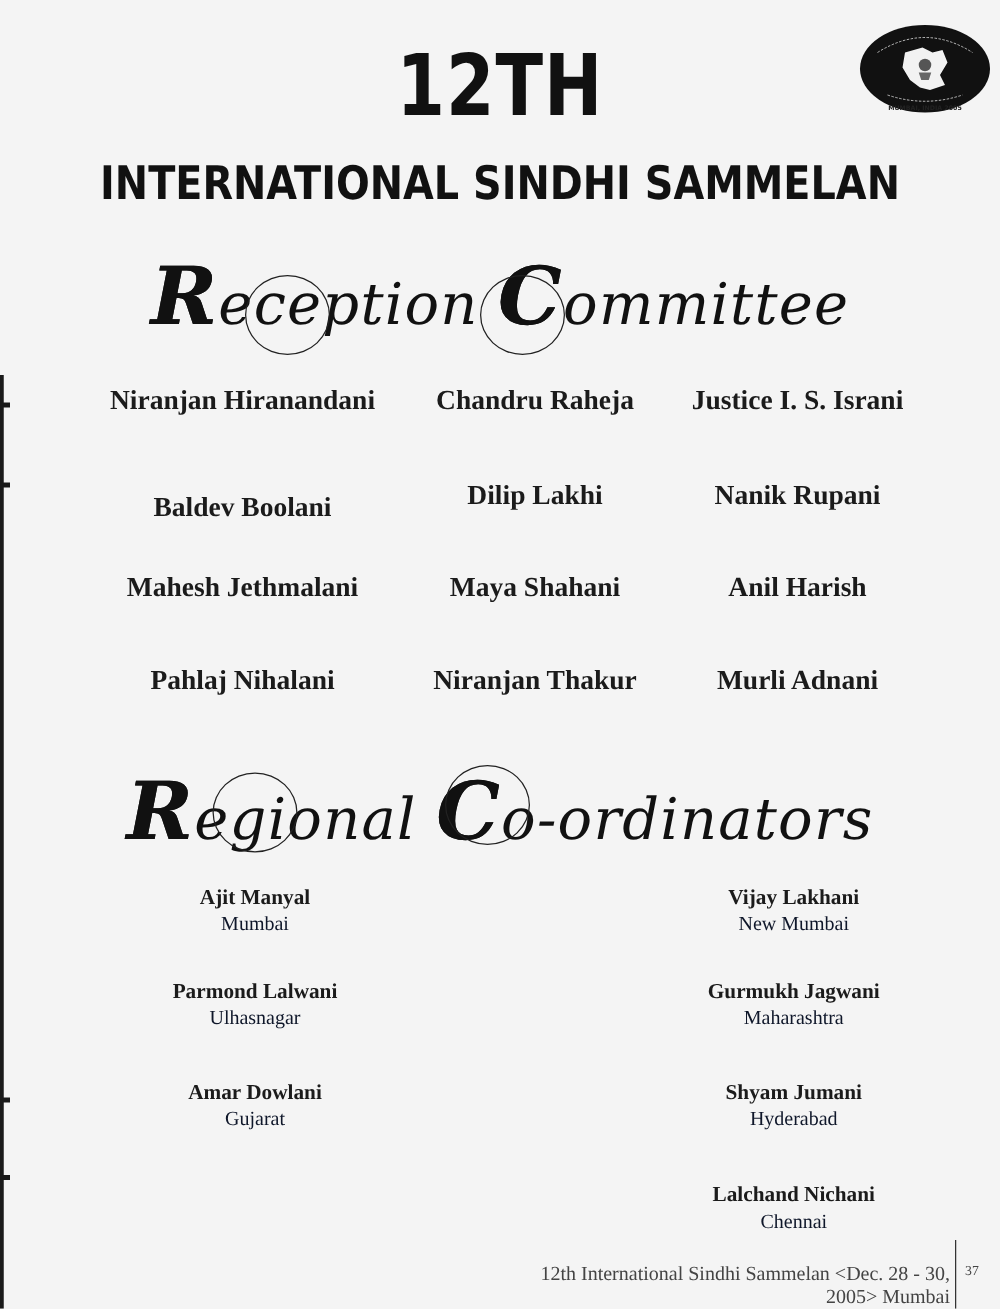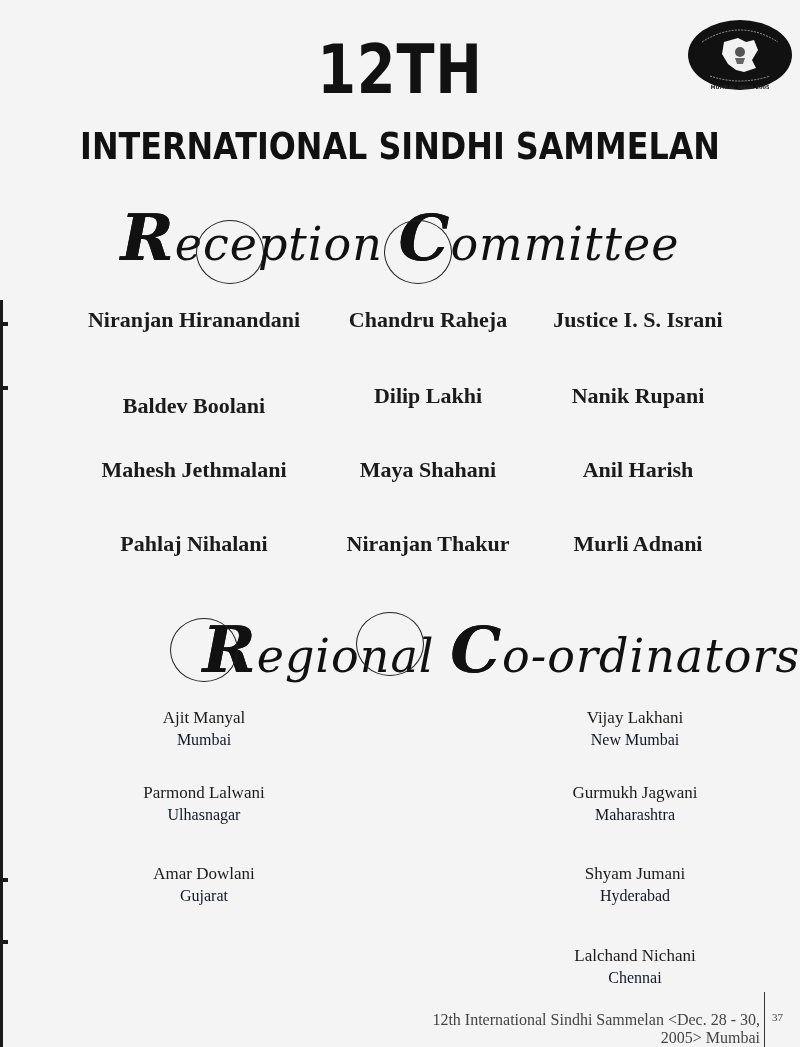--- a/index.html
+++ b/index.html
@@ -39,33 +39,33 @@
     .script-title {
       position: absolute; left: 0; width: 800px; text-align: center;
       font-family: "DejaVu Serif", serif; font-style: italic;
       font-size: 46px; color: #111; letter-spacing: 1px;
     }
     .script-title .cap {
       font-size: 64px; font-weight: bold;
       text-shadow: 0 0 0 #111;
     }
     .reception-title { top: 200px; }
-    .regional-title { top: 612px; text-align: right; }
+    .regional-title { top: 612px; }
     .flourish {
       position: absolute; border: 1.5px solid #222; border-radius: 50%;
     }
 
     .name-grid { position: absolute; left: 0; width: 800px; }
     .name {
       position: absolute; font-size: 22px; font-weight: bold; text-align: center;
       width: 240px; color: #1b1b1b;
     }
 
     .coord { position: absolute; text-align: center; width: 240px; }
-    .coord .cname { font-size: 17px; font-weight: normal; color: #1b1b1b; line-height: 22px; }
+    .coord .cname { font-size: 17px; font-weight: bold; color: #1b1b1b; line-height: 22px; }
     .coord .ccity { font-size: 16px; color: #0f172a; line-height: 22px; }
 
     .footer {
       position: absolute; left: 420px; top: 1011px; width: 340px; text-align: right;
       font-size: 16px; color: #444;
     }
     .footer-rule { position: absolute; left: 764px; top: 992px; width: 1px; height: 55px; background: #333; }
     .page-num { position: absolute; left: 772px; top: 1011px; font-size: 11px; color: #444; }
   </style>
 </head>

